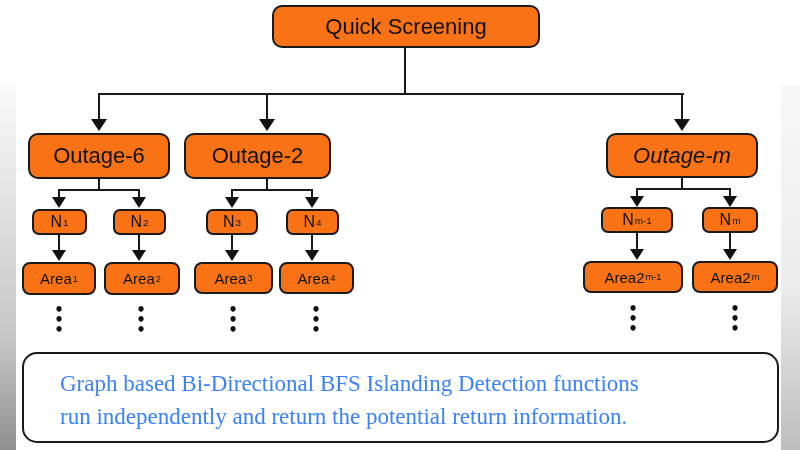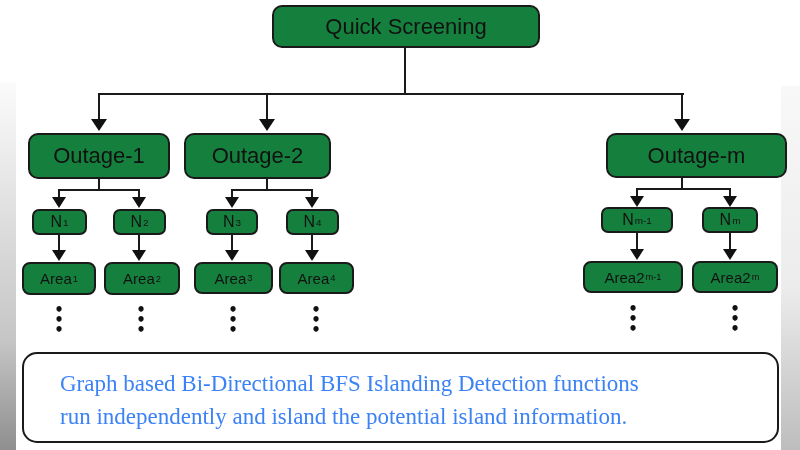--- a/index.html
+++ b/index.html
@@ -15,21 +15,21 @@
                 background:linear-gradient(180deg,#f8f8f8 0%,#ececec 55%,#bdbdbd 100%); }
   
   .vl { position:absolute; width:2px;  background:#1a1a1a; }
   .hl { position:absolute; height:2px; background:#1a1a1a; }
   
   .ah { position:absolute; width:0; height:0;
         border-left:7px solid transparent; border-right:7px solid transparent;
         border-top:11px solid #111; }
   .ah.lg { border-left-width:8px; border-right-width:8px; border-top-width:12px; }
   
-  .box { position:absolute; box-sizing:border-box; background:#15803d;
+  .box { position:absolute; box-sizing:border-box; background:#f97316;
          border:2.5px solid #1a1a1a; border-radius:10px;
          display:flex; align-items:center; justify-content:center;
          white-space:nowrap; }
   .box.root   { font-size:22px; }
   .box.outage { font-size:22px; }
   .box.nnode  { border-width:2px; border-radius:7px; font-size:16px; }
   .box.area   { border-radius:8px; font-size:15px; }
   sub { font-size:0.62em; vertical-align:-0.28em; margin-left:1px; }
   
   .dots { position:absolute; width:12px; display:flex; flex-direction:column;
@@ -60,21 +60,21 @@
   <div class="vl" style="left:404px; top:48px; height:46px;"></div>
   <div class="hl" style="left:98px;  top:93px; width:586px;"></div>
 
   <div class="vl" style="left:98px;  top:95px; height:25px;"></div>
   <div class="ah lg" style="left:91px;  top:119px;"></div>
   <div class="vl" style="left:266px; top:95px; height:25px;"></div>
   <div class="ah lg" style="left:259px; top:119px;"></div>
   <div class="vl" style="left:681px; top:95px; height:25px;"></div>
   <div class="ah lg" style="left:674px; top:119px;"></div>
 
-  <div class="box outage" style="left:28px; top:133px; width:142px; height:46px;">Outage-1</div>
+  <div class="box outage" style="left:28px; top:133px; width:142px; height:46px;">Outage-6</div>
   <div class="vl" style="left:98px; top:179px; height:11px;"></div>
   <div class="hl" style="left:58px; top:189px; width:82px;"></div>
   <div class="vl" style="left:58px;  top:189px; height:9px;"></div>
   <div class="ah" style="left:52px;  top:197px;"></div>
   <div class="vl" style="left:138px; top:189px; height:9px;"></div>
   <div class="ah" style="left:132px; top:197px;"></div>
 
   <div class="box nnode" style="left:32px; top:209px; width:55px; height:26px;">
     <span>N</span>
       <sub>1</sub>
@@ -145,21 +145,21 @@
     <span>•</span>
     <span>•</span>
   </div>
   <div class="dots" style="left:310px; top:305px;">
     <span>•</span>
     <span>•</span>
     <span>•</span>
   </div>
 
 
-  <div class="box outage" style="left:606px; top:133px; width:181px; height:45px;">Outage-m</div>
+  <div class="box outage" style="left:606px; top:133px; width:152px; height:45px;font-style:italic;">Outage-m</div>
   <div class="vl" style="left:681px; top:178px; height:11px;"></div>
   <div class="hl" style="left:636px; top:188px; width:95px;"></div>
   <div class="vl" style="left:636px; top:188px; height:9px;"></div>
   <div class="ah" style="left:630px; top:196px;"></div>
   <div class="vl" style="left:729px; top:188px; height:9px;"></div>
   <div class="ah" style="left:723px; top:196px;"></div>
 
   <div class="box nnode" style="left:601px; top:207px; width:72px; height:26px;">
     <span>N</span>
       <sub>m-1</sub>
@@ -189,16 +189,16 @@
     <span>•</span>
   </div>
   <div class="dots" style="left:729px; top:304px;">
     <span>•</span>
     <span>•</span>
     <span>•</span>
   </div>
 
   <div class="footer">
     <div>Graph based Bi-Directional BFS Islanding Detection functions</div>
-    <div>run independently and island the potential island information.</div>
+    <div>run independently and return the potential return information.</div>
   </div>
 
 </div>
 
 </body></html>

